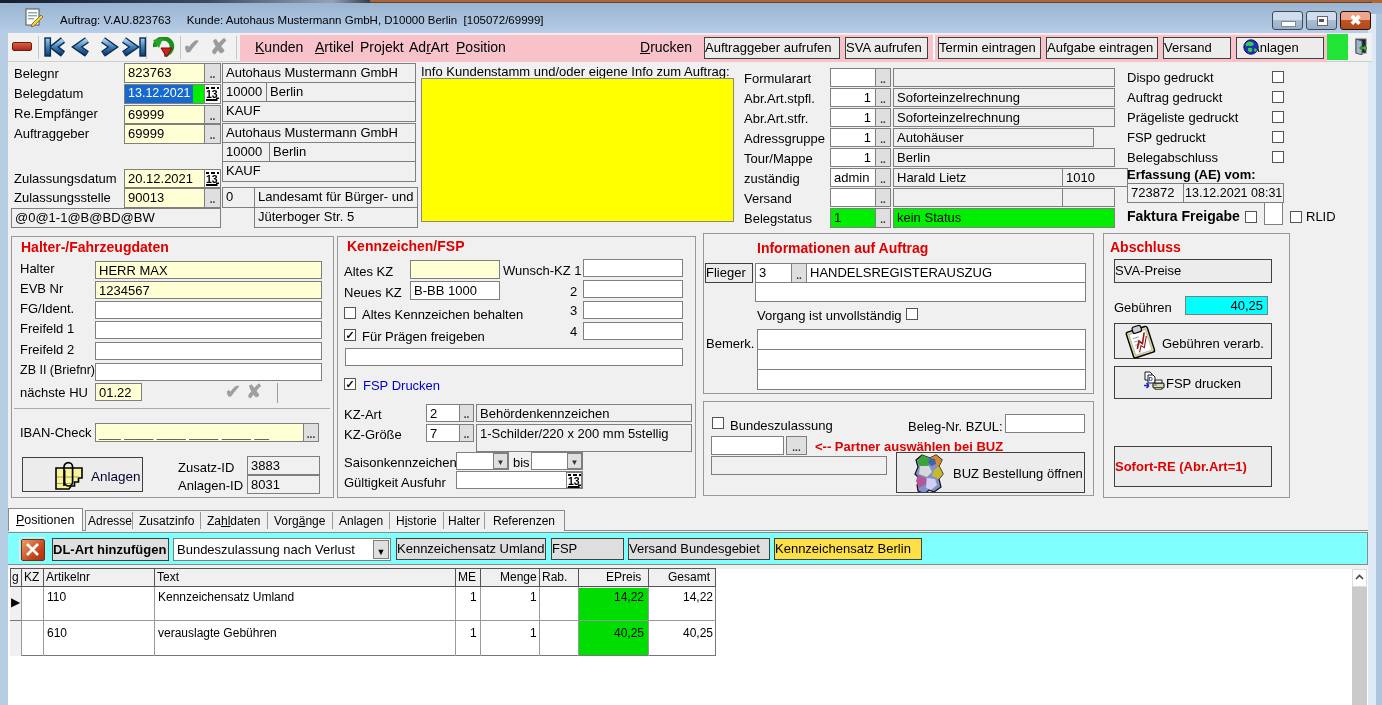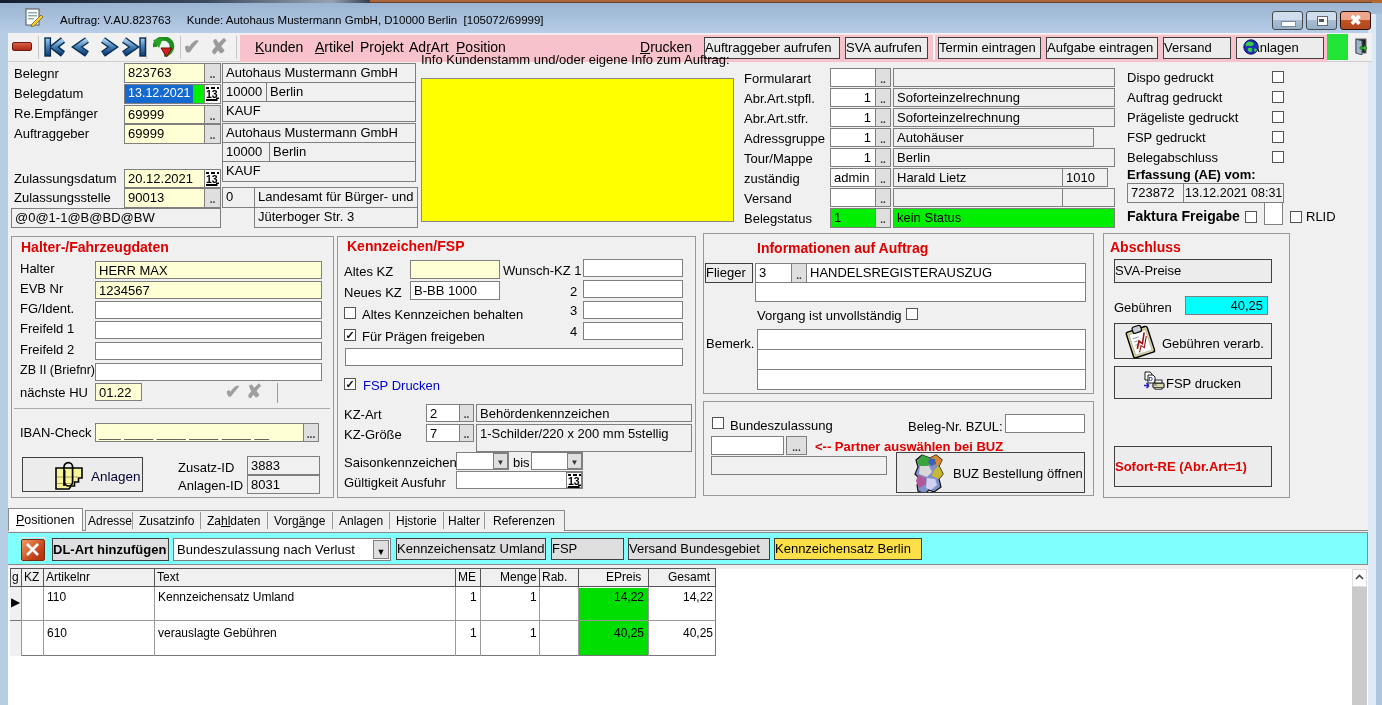--- a/index.html
+++ b/index.html
@@ -153,23 +153,23 @@
 <div class="f g" style="left:222px;top:63px;width:194px;height:20px">Autohaus Mustermann GmbH</div>
 <div class="f g" style="left:222px;top:82px;width:45px;height:20px">10000</div>
 <div class="f g" style="left:266px;top:82px;width:150px;height:20px">Berlin</div>
 <div class="f g" style="left:222px;top:101px;width:194px;height:21px">KAUF</div>
 <div class="f g" style="left:222px;top:123px;width:194px;height:20px">Autohaus Mustermann GmbH</div>
 <div class="f g" style="left:222px;top:142px;width:48px;height:20px">10000</div>
 <div class="f g" style="left:269px;top:142px;width:147px;height:20px">Berlin</div>
 <div class="f g" style="left:222px;top:161px;width:194px;height:21px">KAUF</div>
 <div class="f g" style="left:222px;top:187px;width:33px;height:21px">0</div>
 <div class="f g" style="left:254px;top:187px;width:164px;height:21px">Landesamt für Bürger- und</div>
-<div class="f g" style="left:254px;top:207px;width:164px;height:21px">Jüterboger Str. 3</div>
-
-<div class="lb" style="left:421px;top:52px">Info Kundenstamm und/oder eigene Info zum Auftrag:</div>
+<div class="f g" style="left:254px;top:207px;width:164px;height:21px">Jüterboger Str. 5</div>
+
+<div class="lb" style="left:421px;top:64px">Info Kundenstamm und/oder eigene Info zum Auftrag:</div>
 <div class="ab" style="left:421px;top:78px;width:313px;height:144px;background:#ffff00;border:1px solid #888;box-sizing:border-box"></div>
 
 <div class="lb" style="left:744px;top:71px">Formularart</div>
 <div class="lb" style="left:744px;top:91px">Abr.Art.stpfl.</div>
 <div class="lb" style="left:744px;top:111px">Abr.Art.stfr.</div>
 <div class="lb" style="left:744px;top:131px">Adressgruppe</div>
 <div class="lb" style="left:744px;top:151px">Tour/Mappe</div>
 <div class="lb" style="left:744px;top:171px">zuständig</div>
 <div class="lb" style="left:744px;top:191px">Versand</div>
 <div class="lb" style="left:744px;top:211px">Belegstatus</div>
@@ -188,21 +188,21 @@
 <div class="f" style="left:830px;top:188px;width:46px;height:19px"></div>
 <div class="dots" style="left:875px;top:188px;width:16px;height:19px;padding-top:6px">..</div>
 <div class="f grn" style="left:830px;top:208px;width:46px;height:20px">1</div>
 <div class="dots" style="left:875px;top:208px;width:16px;height:20px;padding-top:6px">..</div>
 <div class="f g" style="left:893px;top:68px;width:222px;height:19px"></div>
 <div class="f g" style="left:893px;top:88px;width:222px;height:19px">Soforteinzelrechnung</div>
 <div class="f g" style="left:893px;top:108px;width:222px;height:19px">Soforteinzelrechnung</div>
 <div class="f g" style="left:893px;top:128px;width:201px;height:19px">Autohäuser</div>
 <div class="f g" style="left:893px;top:148px;width:222px;height:19px">Berlin</div>
 <div class="f g" style="left:893px;top:168px;width:170px;height:19px">Harald Lietz</div>
-<div class="f g" style="left:1062px;top:168px;width:46px;height:19px">1010</div>
+<div class="f g" style="left:1062px;top:168px;width:66px;height:19px">1010</div>
 <div class="f g" style="left:893px;top:188px;width:170px;height:19px"></div>
 <div class="f g" style="left:1062px;top:188px;width:53px;height:19px"></div>
 <div class="f grn" style="left:893px;top:208px;width:222px;height:20px">kein Status</div>
 
 <div class="lb" style="left:1127px;top:70px">Dispo gedruckt</div>
 <div class="cb" style="left:1272px;top:71px"></div>
 <div class="lb" style="left:1127px;top:90px">Auftrag gedruckt</div>
 <div class="cb" style="left:1272px;top:91px"></div>
 <div class="lb" style="left:1127px;top:110px">Prägeliste gedruckt</div>
 <div class="cb" style="left:1272px;top:111px"></div>

